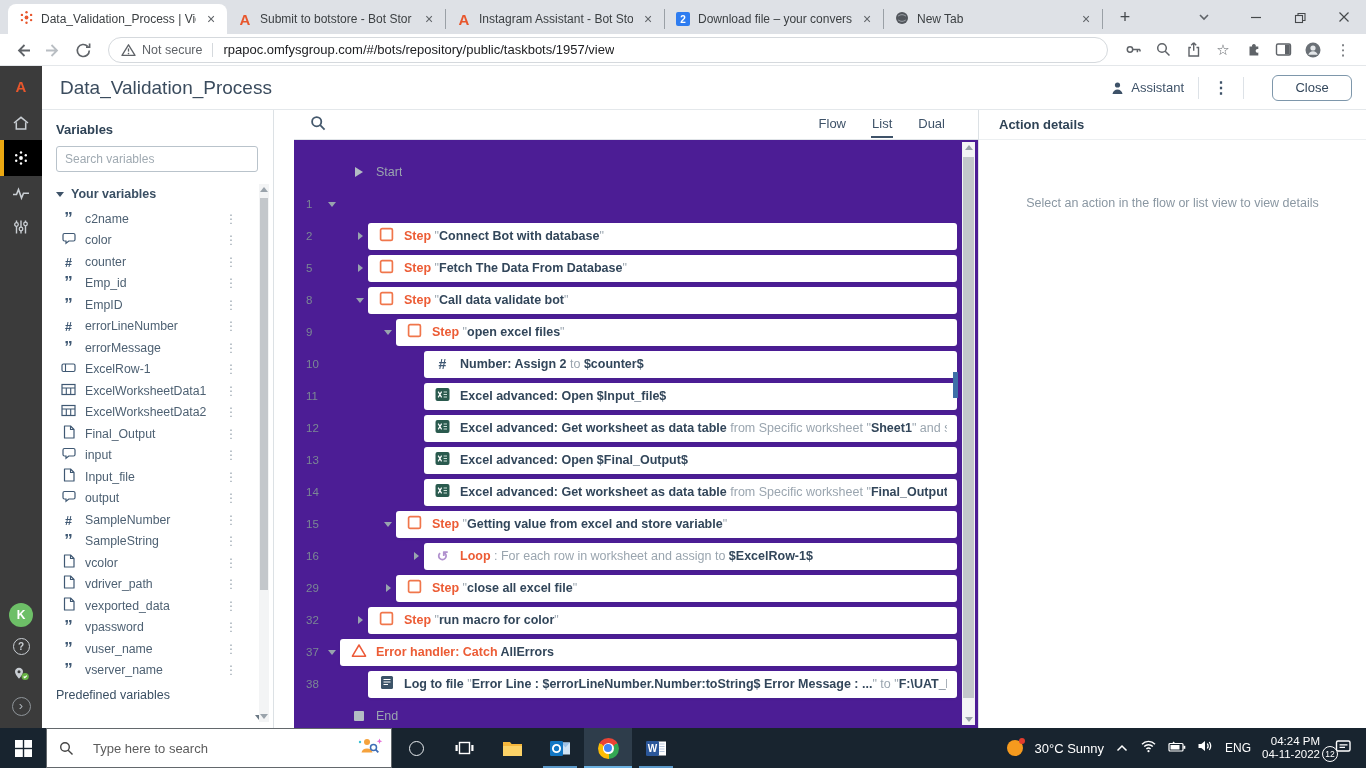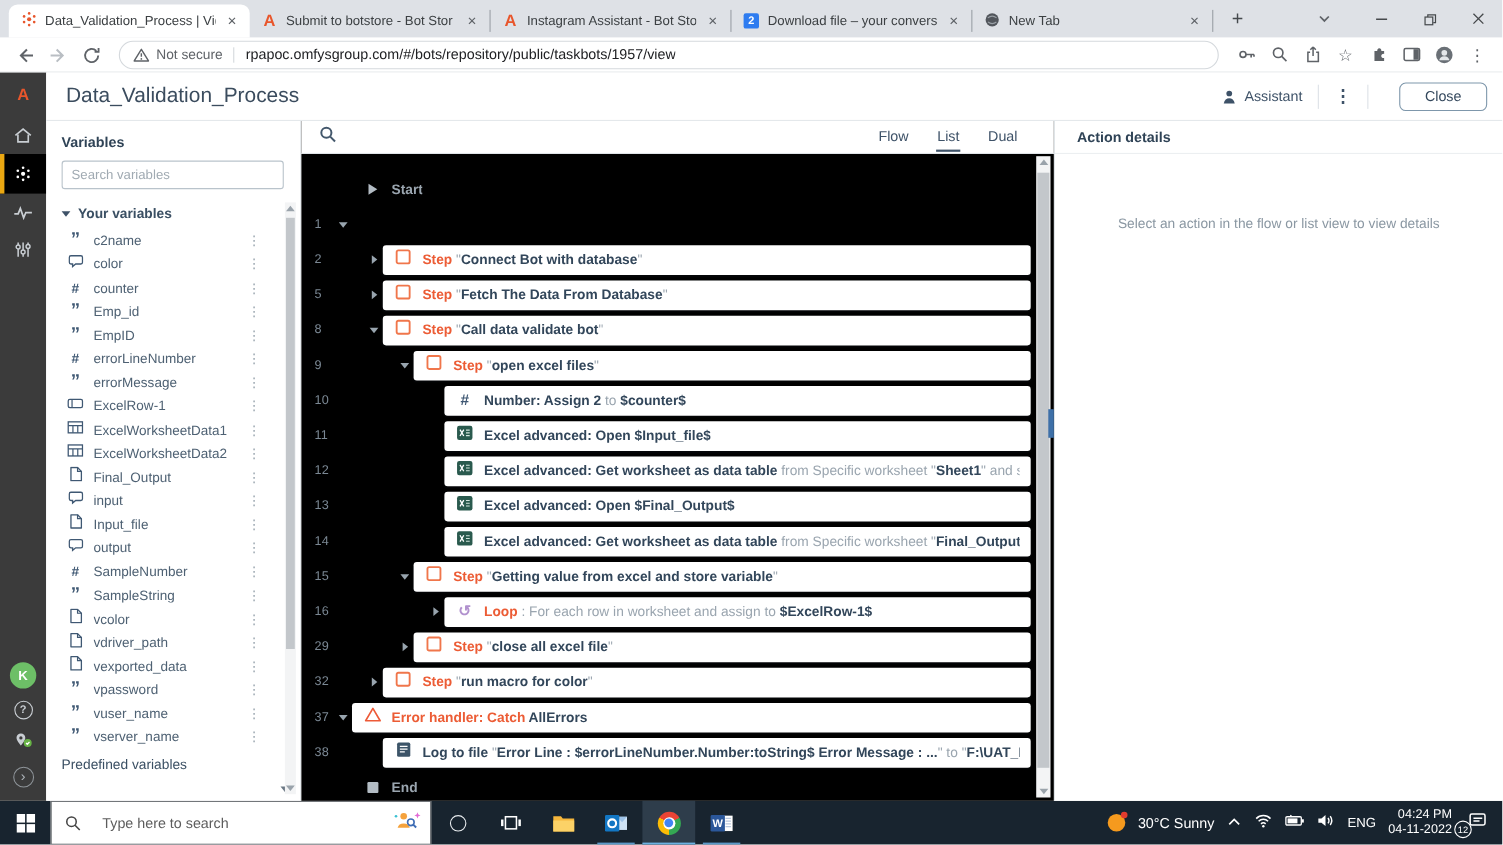--- a/index.html
+++ b/index.html
@@ -79,34 +79,34 @@
   .glyph-loop::before { content:"↺"; font-weight:700; font-size:14px; color:#b191ce; }
   .glyph-play { width:0; height:0; border-top:5px solid transparent; border-bottom:5px solid transparent; border-left:8px solid #b3bcc4; display:inline-block; }
   .glyph-endsq { width:10px; height:10px; background:#b3bcc4; display:inline-block; border-radius:1px; }
   .vscroll { position:absolute; top:74px; right:4px; width:10px; bottom:6px; background:#f3f4f5; }
   .vscroll .sthumb { position:absolute; left:1px; right:1px; top:14px; height:392px; background:#c3c7cb; }
   .s-up, .s-dn { position:absolute; left:1px; width:8px; }
   .s-up { top:3px; border-left:4px solid transparent; border-right:4px solid transparent; border-bottom:5px solid #9aa3ab; }
   .s-dn { bottom:3px; border-left:4px solid transparent; border-right:4px solid transparent; border-top:5px solid #9aa3ab; }
 
   
-  .fpanel { width:684px; flex:none; background:#000000; display:flex; flex-direction:column; position:relative; }
+  .fpanel { width:684px; flex:none; background:#4c1d95; display:flex; flex-direction:column; position:relative;margin-left:20px; }
   .ftoolbar { height:30px; background:#fff; border-bottom:1px solid #e0e4e8; display:flex; align-items:center; padding:0 16px; flex:none; }
   .vtabs { margin-left:auto; display:flex; gap:24px; margin-right:16px; }
   .vt { font-size:13px; color:#3e5268; padding:4px 1px 5px; cursor:default; }
   .vt.active { border-bottom:2px solid #3e5268; }
   .flist { flex:1; overflow:hidden; padding-top:16px; }
   .frow { display:flex; align-items:center; height:32px; padding-left:12px; }
   .fnum { width:18px; font-size:11.5px; color:#7b8894; flex:none; }
   .find { flex:none; }
   .fchev { width:16px; flex:none; display:flex; align-items:center; justify-content:center; }
   .fchev.down::before { content:""; border-left:4.5px solid transparent; border-right:4.5px solid transparent; border-top:5.5px solid #98a4ae; }
   .fchev.right::before { content:""; border-top:4.5px solid transparent; border-bottom:4.5px solid transparent; border-left:5.5px solid #98a4ae; }
   .fcard { flex:1; height:27px; background:#fff; border-radius:3px; box-shadow:0 1px 2px rgba(40,55,70,.12); display:flex; align-items:center; gap:9px; padding:0 10px; margin-right:21px; overflow:hidden; white-space:nowrap; }
-  .fcard.nocard { background:transparent; box-shadow:none;font-weight:bold; }
+  .fcard.nocard { background:transparent; box-shadow:none; }
   .frow.selected .fcard { background:#dbe2e6; box-shadow:0 1px 3px rgba(40,55,70,.28); }
   .fico { display:inline-flex; align-items:center; justify-content:center; flex:none; width:17px; }
   .fsegs { font-size:12.5px; white-space:nowrap; overflow:hidden; }
   .seg-o { color:#ec5c35; font-weight:700; }
   .seg-b { color:#32465a; font-weight:700; }
   .seg-m { color:#9aa5af; }
   .fscroll { position:absolute; top:32px; right:3px; width:13px; bottom:3px; background:#f3f4f5; }
   .fscroll .sthumb { position:absolute; left:1px; right:1px; top:15px; bottom:27px; background:#c3c7cb; }
   .fscroll .s-up { left:2.5px; }
   .fscroll .s-dn { left:2.5px; }

